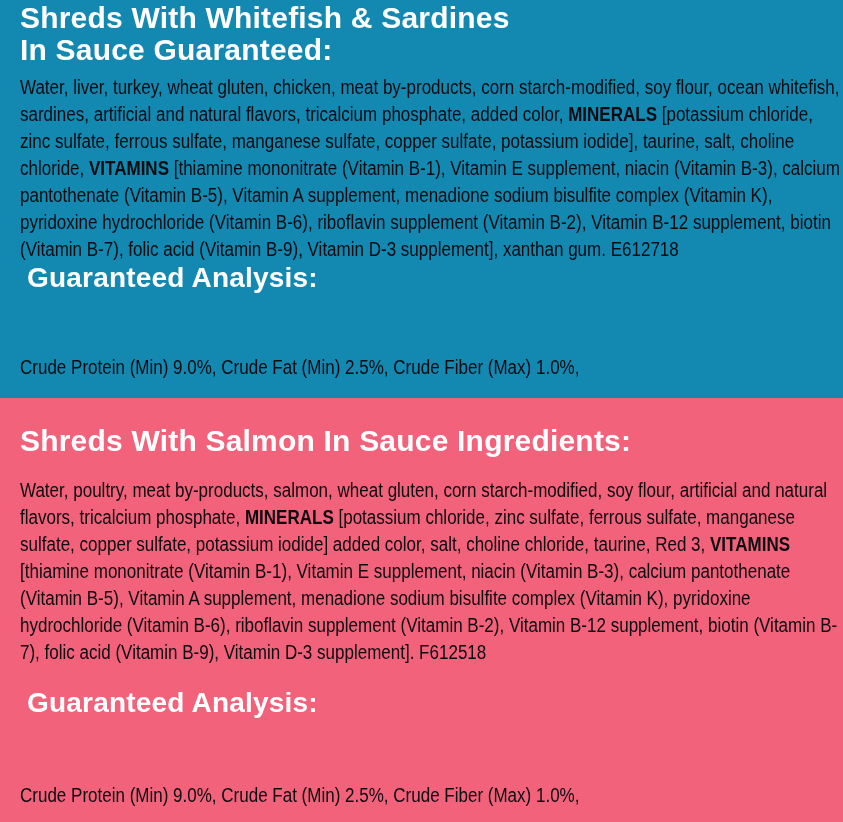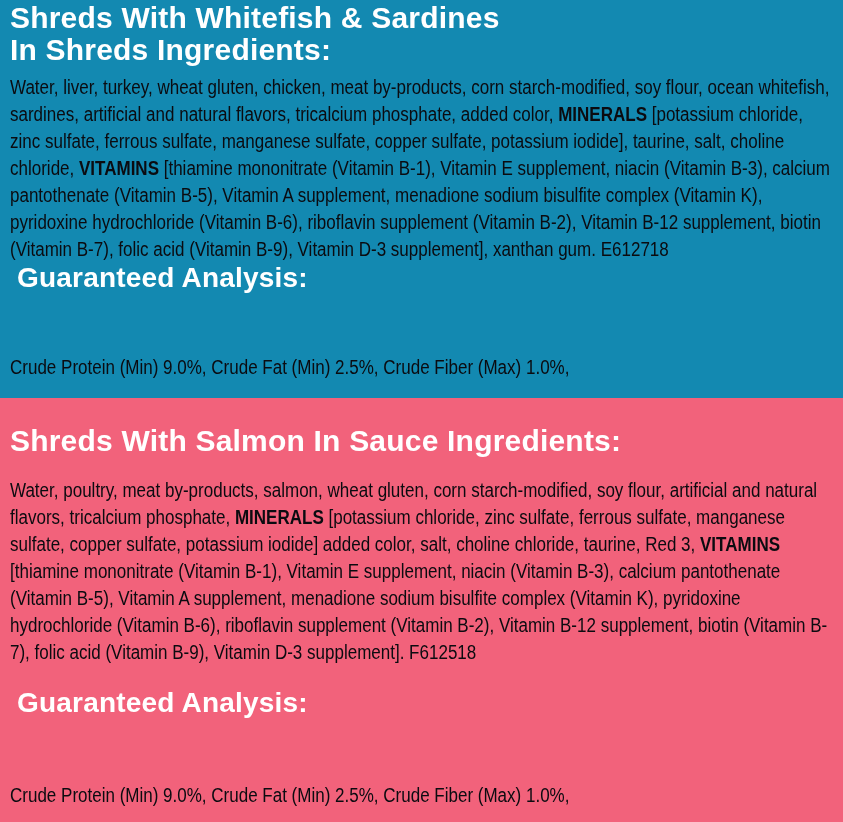--- a/index.html
+++ b/index.html
@@ -6,21 +6,21 @@
   body {
     width: 843px;
     height: 822px;
     font-family: "Liberation Sans", "DejaVu Sans", sans-serif;
     background: #ffffff;
     overflow: hidden;
   }
   .section {
     width: 843px;
     box-sizing: border-box;
-    padding: 0 10px;
+    padding: 0 20px;
     overflow: hidden;
   }
   .section-blue  { height: 398px; background: var(--blue-bg, #1389B1); }
   .section-pink  { height: 424px; background: var(--pink-bg, #F2627B); }
 
   .heading {
     margin: 0;
     color: var(--heading-text, #ffffff);
     font-weight: 700;
     font-size: 30px;
@@ -58,21 +58,21 @@
   .section-pink .ga-body { margin-top: 10px; }
   .para .aline { display: block; }
   .para .seg-bold { font-weight: 700; }
 </style>
 </head>
 <body>
 
 <div class="section section-blue">
   <h1 class="heading heading-main">
     <span class="hline">Shreds With Whitefish &amp; Sardines</span>
-    <span class="hline">In Shreds Ingredients:</span>
+    <span class="hline">In Sauce Guaranteed:</span>
   </h1>
   <p class="para ingredients"><span>Water, liver, turkey, wheat gluten, chicken, meat by-products, corn starch-modified, soy flour, ocean whitefish, sardines, artificial and natural flavors, tricalcium phosphate, added color, </span><span class="seg-bold">MINERALS</span><span> [potassium chloride, zinc sulfate, ferrous sulfate, manganese sulfate, copper sulfate, potassium iodide], taurine, salt, choline chloride, </span><span class="seg-bold">VITAMINS</span><span> [thiamine mononitrate (Vitamin B-1), Vitamin E supplement, niacin (Vitamin B-3), calcium pantothenate (Vitamin B-5), Vitamin A supplement, menadione sodium bisulfite complex (Vitamin K), pyridoxine hydrochloride (Vitamin B-6), riboflavin supplement (Vitamin B-2), Vitamin B-12 supplement, biotin (Vitamin B-7), folic acid (Vitamin B-9), Vitamin D-3 supplement], xanthan gum. E612718</span></p>
   <h2 class="ga-heading">Guaranteed Analysis:</h2>
   <p class="para ga-body">
     <span class="aline">Crude Protein (Min) 9.0%, Crude Fat (Min) 2.5%, Crude Fiber (Max) 1.0%,</span>
     
   </p>
 </div>
 
 <div class="section section-pink">

